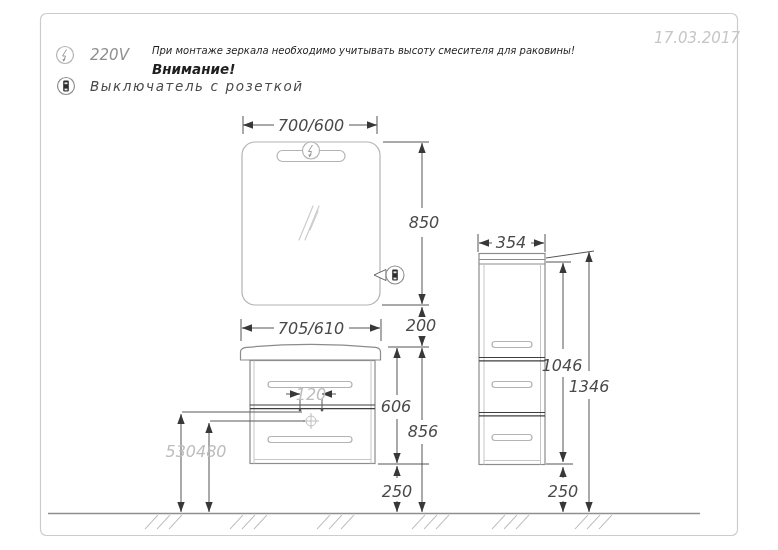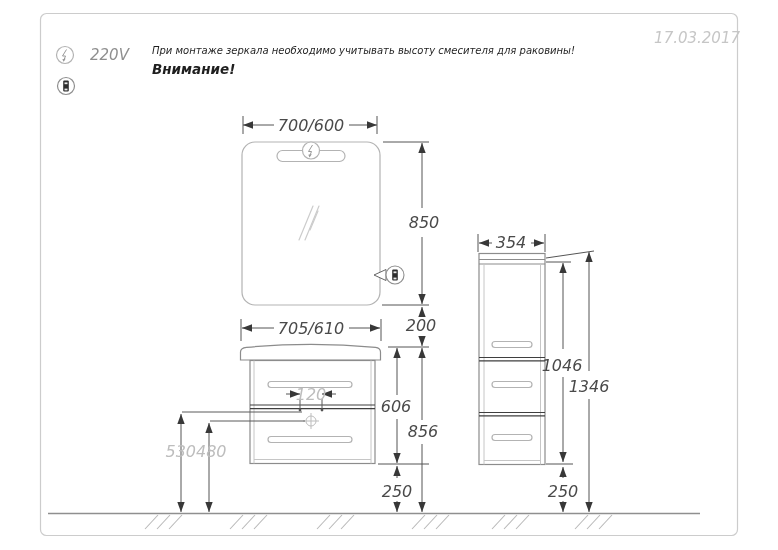--- a/index.html
+++ b/index.html
@@ -211,14 +211,15 @@
       <text x="563" y="497" text-anchor="middle" class="dimtext">250</text>
     </g>
   </svg>
 
   <div class="txt attention">Внимание!</div>
   <div class="txt warning">
     <span>При монтаже зеркала необходимо учитывать высоту смесителя для раковины!</span>
   </div>
   <div class="txt date">17.03.2017</div>
   <div class="txt voltage">220V</div>
+  <div class="txt switch-label">Выключатель с розеткой</div>
 
 </div>
 
 </body></html>

